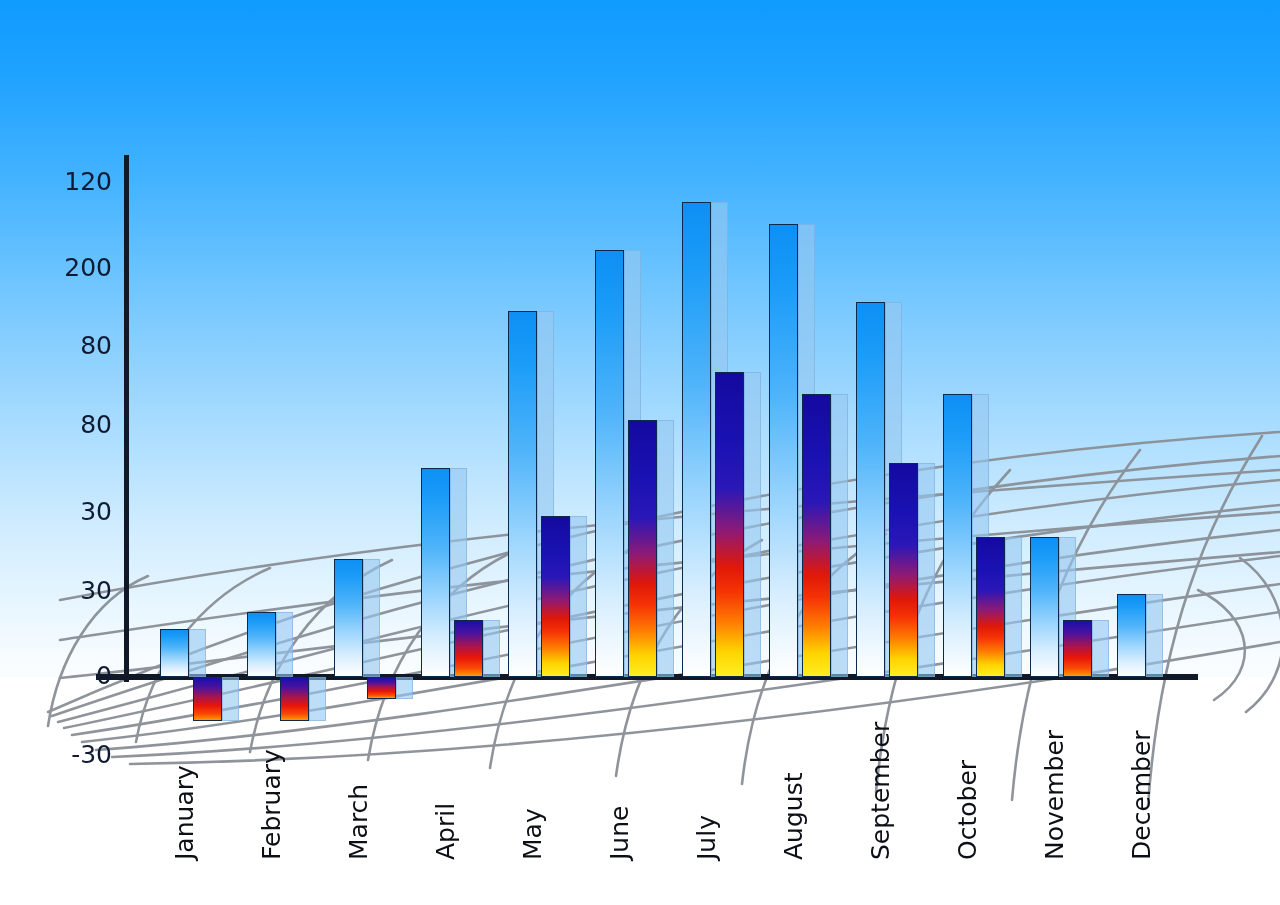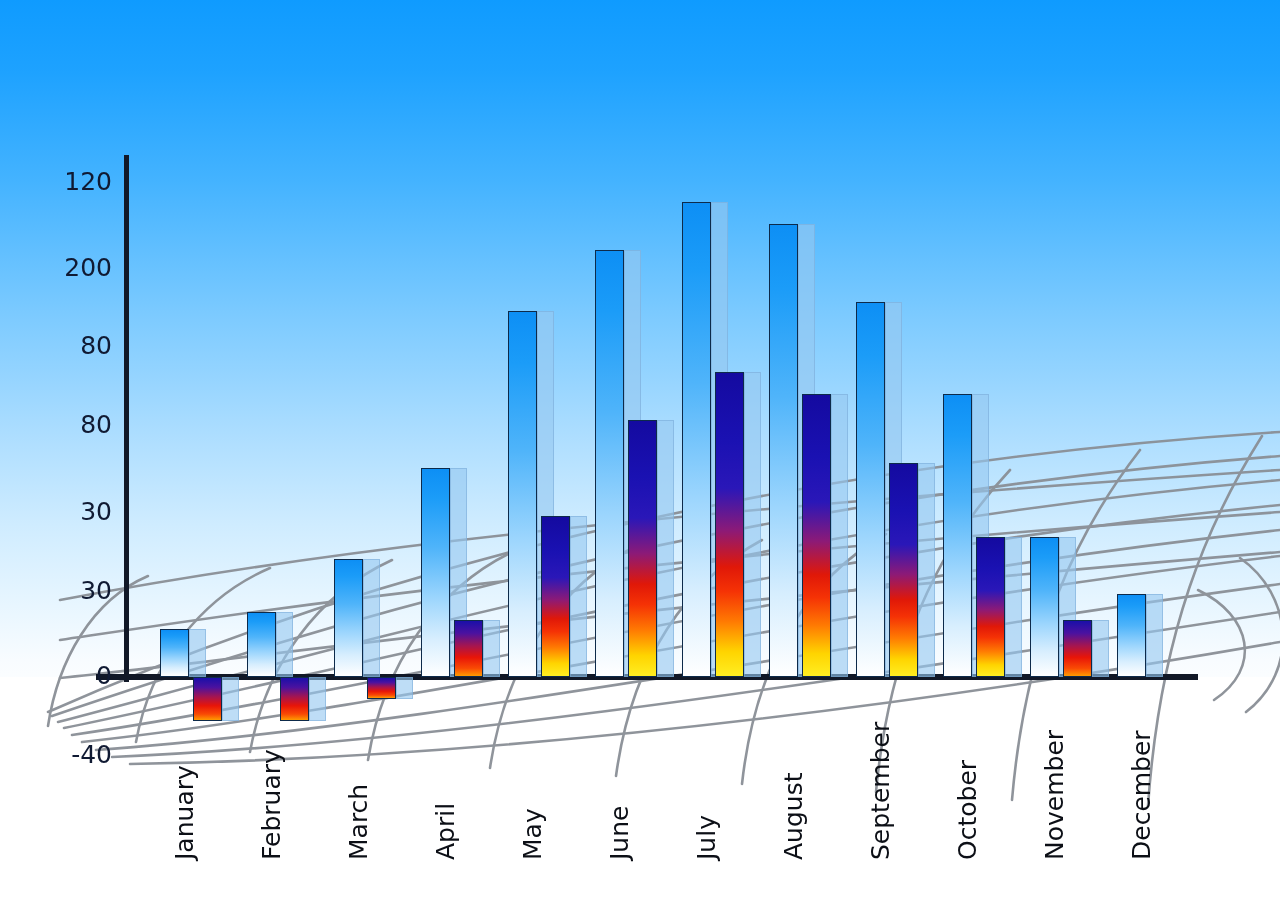--- a/index.html
+++ b/index.html
@@ -158,21 +158,21 @@
     <div class="ytick-wrap" style="top:499px;">
       <span class="ytick">30</span>
     </div>
     <div class="ytick-wrap" style="top:578px;">
       <span class="ytick">30</span>
     </div>
     <div class="ytick-wrap" style="top:663px;">
       <span class="ytick">0</span>
     </div>
     <div class="ytick-wrap" style="top:742px;">
-      <span class="ytick">-40</span>
+      <span class="ytick">-30</span>
     </div>
 
     <div id="bars-layer">
         <div class="bar" style="left: 160px; top: 629.04px; width: 29px; height: 47.96px;">
           <div class="side" style="left: 29px; width: 17px;"></div>
           <div class="face face-blue"></div>
         </div>
         <div class="bar" style="left: 193px; top: 677px; width: 29px; height: 43.6px;">
           <div class="side" style="left: 29px; width: 17px;"></div>
           <div class="face face-hot-short"></div>

